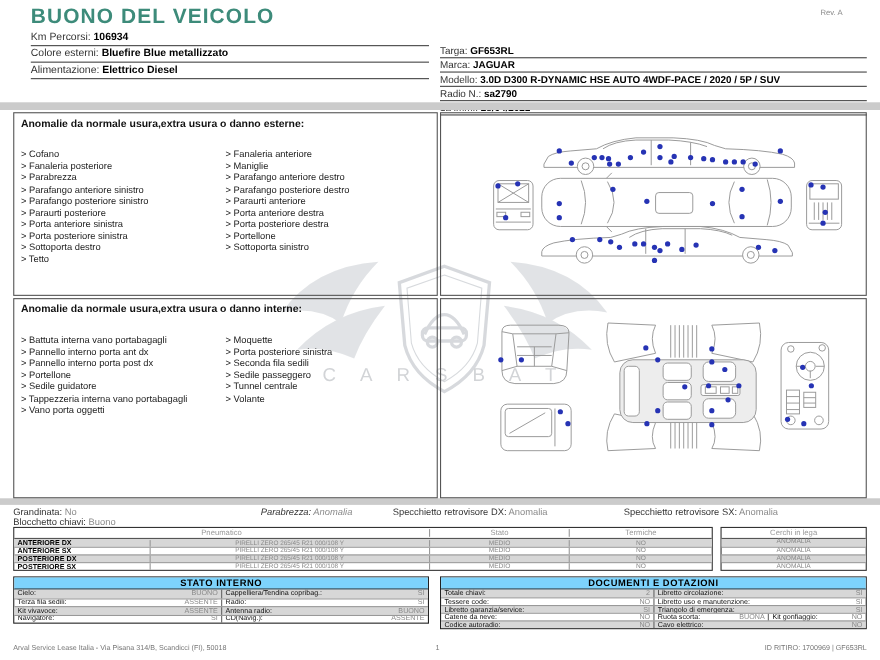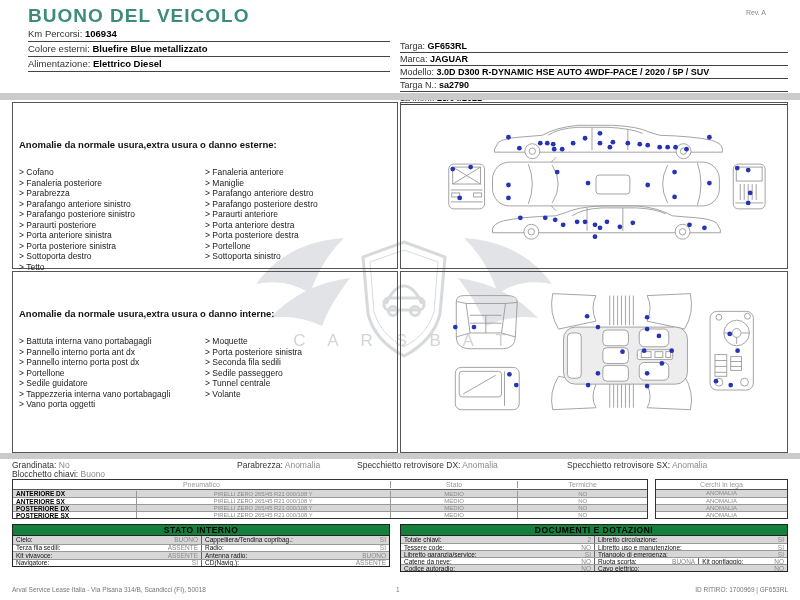--- a/index.html
+++ b/index.html
@@ -26,32 +26,32 @@
 
   
   .wm { position:absolute; left:248px; top:222px; width:312px; height:144px; z-index:0; }
 
   
   .abox { position:absolute; border:1px solid #555; background:transparent; z-index:1; }
   .box-ext-list  { left:12px;  top:102px; width:386px; height:167px; }
   .box-ext-diag  { left:400px; top:102px; width:388px; height:167px; }
   .box-int-list  { left:12px;  top:271px; width:386px; height:182px; }
   .box-int-diag  { left:400px; top:271px; width:388px; height:182px; }
-  .box-heading { padding:4px 6px 2px 6px; font-size:9.5px; font-weight:bold; color:#111;margin-top:32px; }
+  .box-heading { padding:4px 6px 2px 6px; font-size:9.5px; font-weight:bold; color:#111; }
   .cols { display:flex; padding:1px 6px;margin-top:14px; }
   .col { width:50%; }
   .li { font-size:8.5px; line-height:10.5px; color:#222; }
   .diag { width:100%; height:100%; display:block; }
 
   
   .sl { position:absolute; font-size:8.5px; }
   .sl .slabel { color:#333; }
   .sl .svalue { color:#8a8a8a; }
   .sl-grandinata { left:12px;  top:460px; }
-  .sl-parabrezza { left:237px; top:460px; }
+  .sl-parabrezza { left:237px; top:460px;font-style:italic; }
   .sl-spec-dx    { left:357px; top:460px; }
   .sl-spec-sx    { left:567px; top:460px; }
   .sl-blocchetto { left:12px;  top:469px; }
 
   
   .tyre-table { position:absolute; left:12px; top:479px; width:636px; border:1px solid #333; background:#fff; }
   .thead { display:flex; height:10px; align-items:center; color:#999; font-size:7px; border-bottom:1px solid #555; }
   .hp { width:378px; text-align:center; }
   .hs { width:128px; text-align:center; border-left:1px solid #999; }
   .ht { width:130px; text-align:center; border-left:1px solid #999; }
@@ -64,21 +64,21 @@
   .rims-table { position:absolute; left:655px; top:479px; width:133px; border:1px solid #333; background:#fff; }
   .rhead { height:10px; line-height:10px; text-align:center; color:#999; font-size:7px; border-bottom:1px solid #555; }
   .rrow { height:7px; line-height:7px; text-align:center; font-size:6px; color:#8a8a8a; border-top:1px solid #999; }
   .rrow:first-child { border-top:none; }
   .shade { background:#d7d7d7; }
 
   
   .btable { position:absolute; top:524px; border:1px solid #222; background:#fff; }
   .state-table { left:12px;  width:378px; }
   .docs-table  { left:400px; width:388px; }
-  .tbl-title { height:11px; line-height:11px; background:#15803d; text-align:center; font-size:8.5px; font-weight:bold; letter-spacing:0.5px; border-bottom:1px solid #222; color:#000; }
+  .tbl-title { height:11px; line-height:11px; background:#7dd3fc; text-align:center; font-size:8.5px; font-weight:bold; letter-spacing:0.5px; border-bottom:1px solid #222; color:#000; }
   .kvrow { display:flex; border-top:1px solid #999; }
   .kvrow:first-of-type { border-top:none; }
   .state-table .kvrow { height:7.5px; }
   .docs-table  .kvrow { height:7px; }
   .kvcell { display:flex; justify-content:space-between; align-items:center; padding:0 3px; border-left:1px solid #666; overflow:hidden; }
   .kvcell:first-child { border-left:none; }
   .kvl { font-size:6.5px; color:#111; white-space:nowrap; }
   .kvv { font-size:6.5px; color:#8a8a8a; white-space:nowrap; }
 
   
@@ -116,21 +116,21 @@
   <div class="fields-left">
     <div class="frow"><span class="flabel">Km Percorsi: </span><span class="fvalue">106934</span></div>
     <div class="frow"><span class="flabel">Colore esterni: </span><span class="fvalue">Bluefire Blue metallizzato</span></div>
     <div class="frow"><span class="flabel">Alimentazione: </span><span class="fvalue">Elettrico Diesel</span></div>
   </div>
 
   <div class="fields-right">
     <div class="frow"><span class="flabel">Targa: </span><span class="fvalue">GF653RL</span></div>
     <div class="frow"><span class="flabel">Marca: </span><span class="fvalue">JAGUAR</span></div>
     <div class="frow tall"><span class="flabel">Modello: </span><span class="fvalue">3.0D D300 R-DYNAMIC HSE AUTO 4WDF-PACE / 2020 / 5P / SUV</span></div>
-    <div class="frow"><span class="flabel">Targa N.: </span><span class="fvalue">sa2790</span></div>
+    <div class="frow"><span class="flabel">Radio N.: </span><span class="fvalue">sa2790</span></div>
     <div class="frow"><span class="flabel">1a imm.: </span><span class="fvalue">28/04/2021</span></div>
   </div>
 
   <div class="band band1"></div>
   <div class="band band2"></div>
 
   <div class="abox box-ext-list">
     <div class="box-heading">Anomalie da normale usura,extra usura o danno esterne:</div>
     <div class="cols">
       <div class="col">

